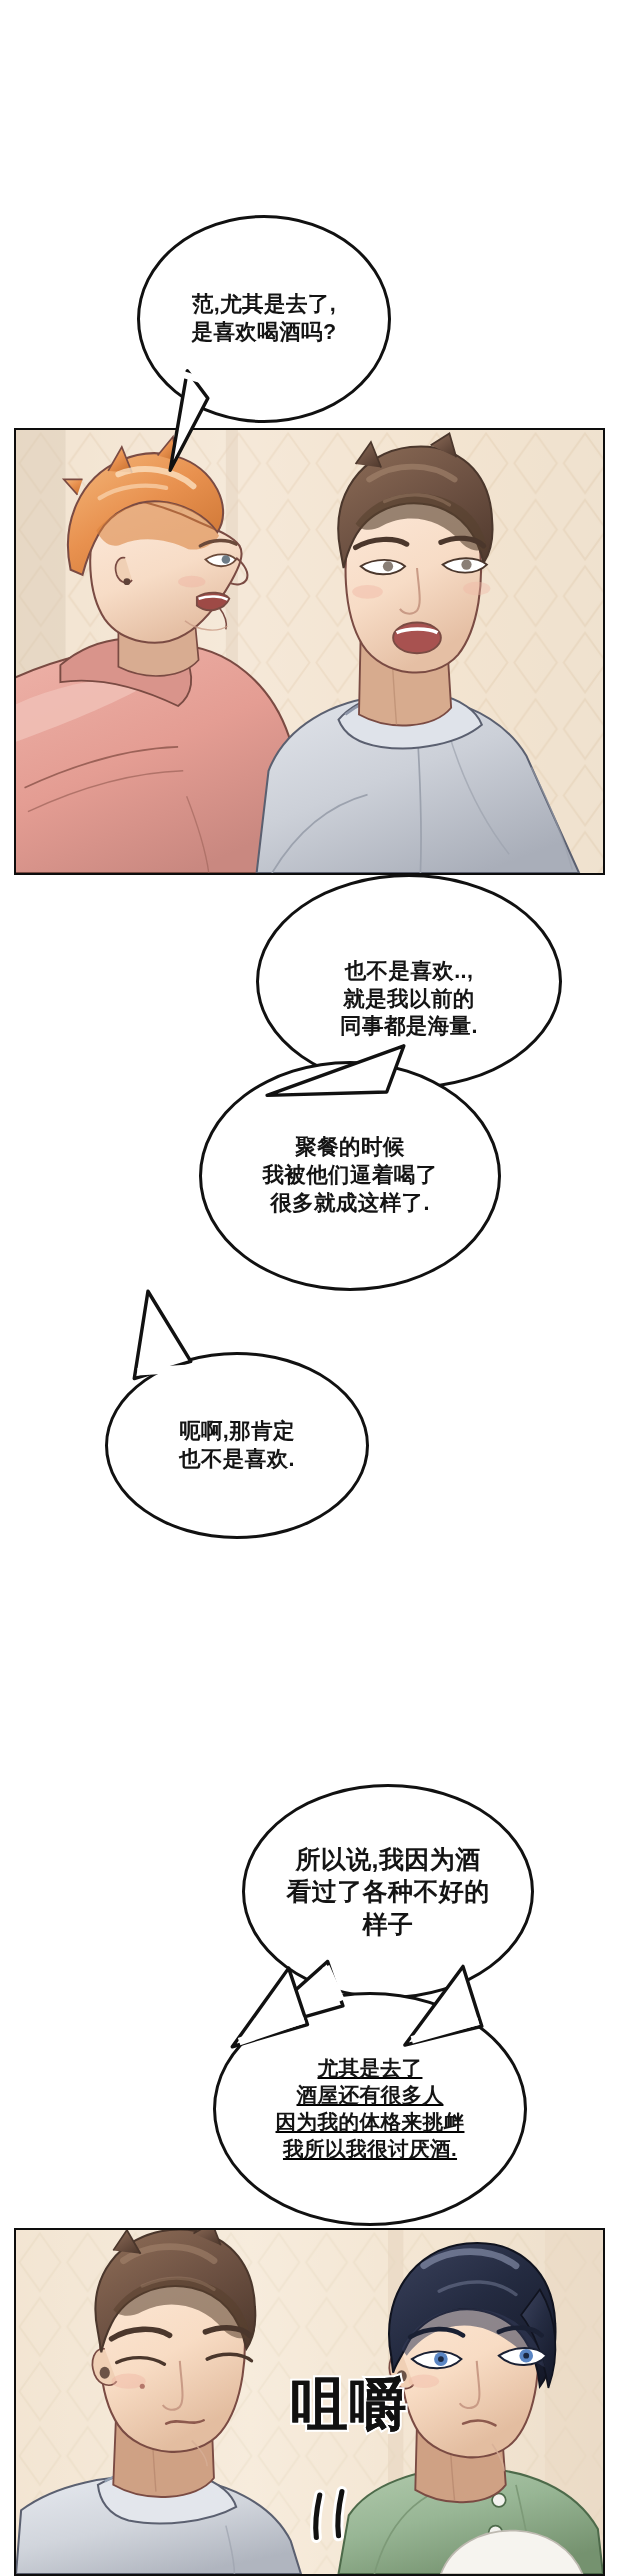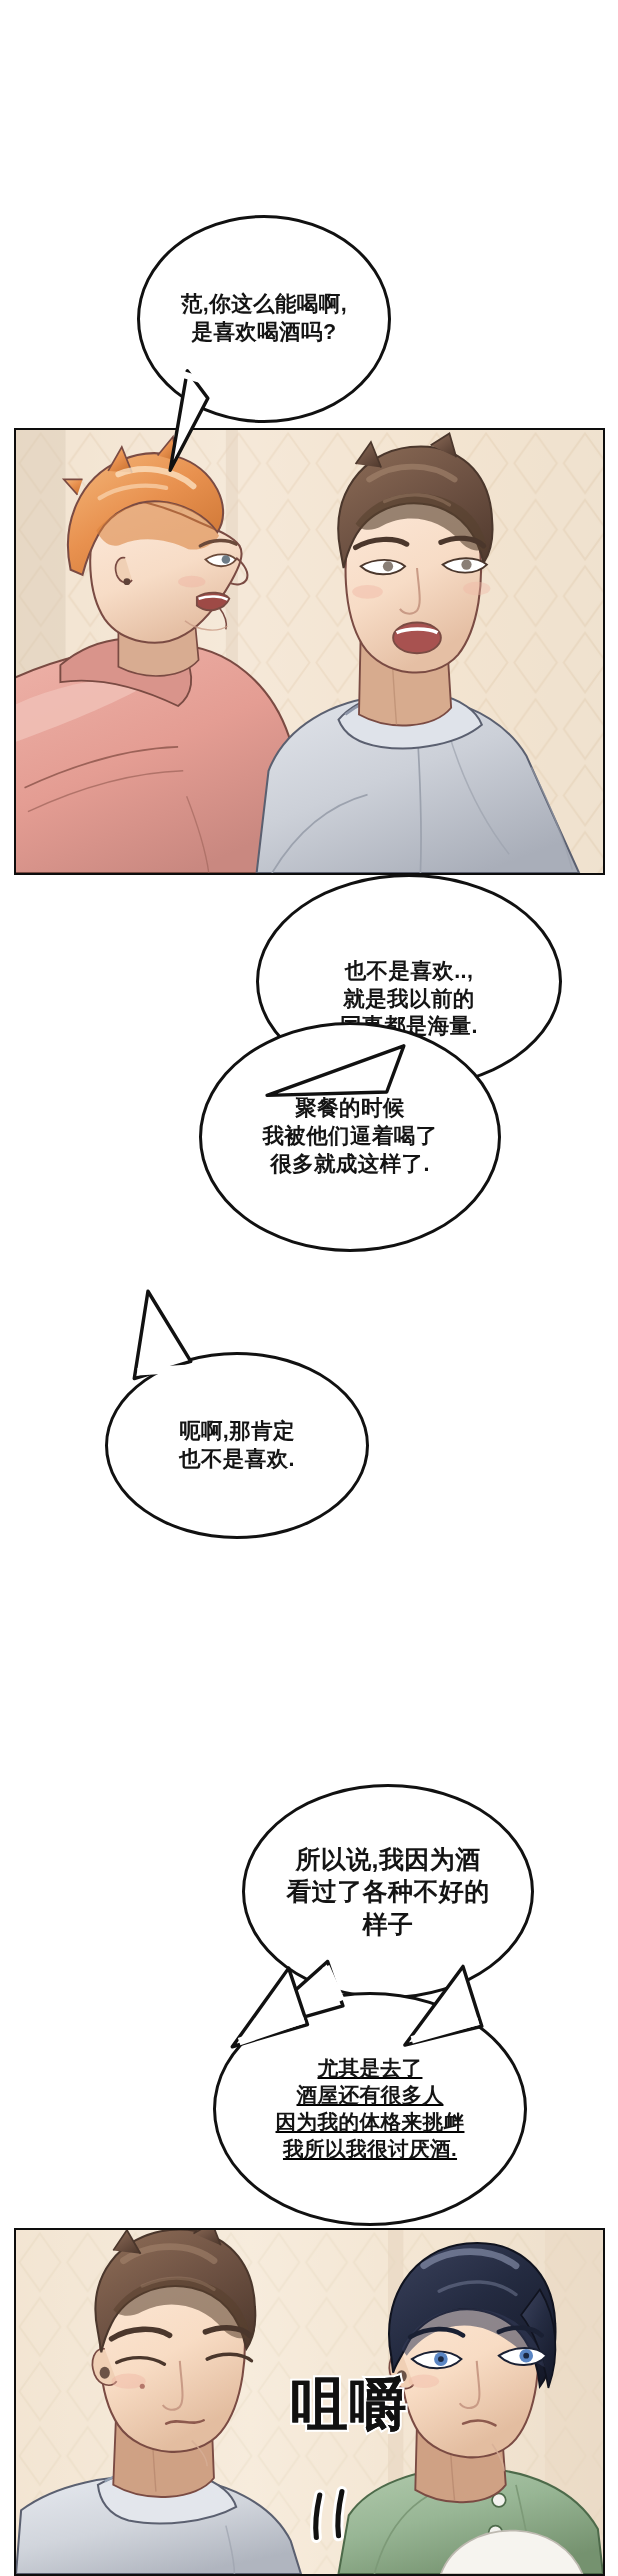--- a/index.html
+++ b/index.html
@@ -64,21 +64,21 @@
 </head>
 <body>
 
 <div class="page">
 
   <svg class="tail-svg" style="left:129px;top:369px;width:120px;height:103px;" viewBox="0 0 140 120">
     <path d="M 68 2 L 48 118 L 92 34 Z" fill="#ffffff" stroke="#111111" stroke-width="4" stroke-linejoin="round"></path>
     <path d="M 62 6 L 96 16" stroke="#ffffff" stroke-width="8"></path>
   </svg>
   <div class="bubble" style="left:137px;top:215px;width:254px;height:208px;">
-    <div class="txt" style="font-size:21.5px;">范,你这么能喝啊,
+    <div class="txt" style="font-size:21.5px;">范,尤其是去了,
 是喜欢喝酒吗?</div>
   </div>
 
   <div class="panel" style="left:13.7px;top:428px;width:591px;height:447px;">
     <svg viewBox="0 0 688 520" preserveAspectRatio="none">
       <defs>
         <pattern id="lat1" width="58" height="78" patternUnits="userSpaceOnUse">
           <rect width="58" height="78" fill="#f4e6d3"></rect>
           <path d="M29 4 L54 39 L29 74 L4 39 Z" fill="none" stroke="#e8d4ba" stroke-width="2.2"></path>
         </pattern>
@@ -213,21 +213,21 @@
 
   <svg class="tail-svg" style="left:258px;top:1039px;width:172px;height:94px;" viewBox="0 0 200 110">
     <path d="M 170 8 L 10 66 L 150 62 Z" fill="#ffffff" stroke="#111111" stroke-width="4" stroke-linejoin="round"></path>
   </svg>
   <div class="bubble" style="left:256px;top:874px;width:306px;height:215px;">
     <div class="txt" style="font-size:21.5px;margin-top:36px;">也不是喜欢..,
 就是我以前的
 同事都是海量.</div>
   </div>
 
-  <div class="bubble" style="left:199px;top:1022px;width:302px;height:230px;align-items:center;">
+  <div class="bubble" style="left:199px;top:1061px;width:302px;height:230px;align-items:center;">
     <div class="txt" style="font-size:21.5px;">聚餐的时候
 我被他们逼着喝了
 很多就成这样了.</div>
   </div>
 
   <svg class="tail-svg" style="left:112px;top:1286px;width:137px;height:103px;" viewBox="0 0 160 120">
     <path d="M 26 108 L 42 6 L 92 88 Z" fill="#ffffff" stroke="#111111" stroke-width="4" stroke-linejoin="round"></path>
     <path d="M 30 100 L 90 96" stroke="#ffffff" stroke-width="9"></path>
   </svg>
   <div class="bubble" style="left:105px;top:1352px;width:264px;height:187px;">

